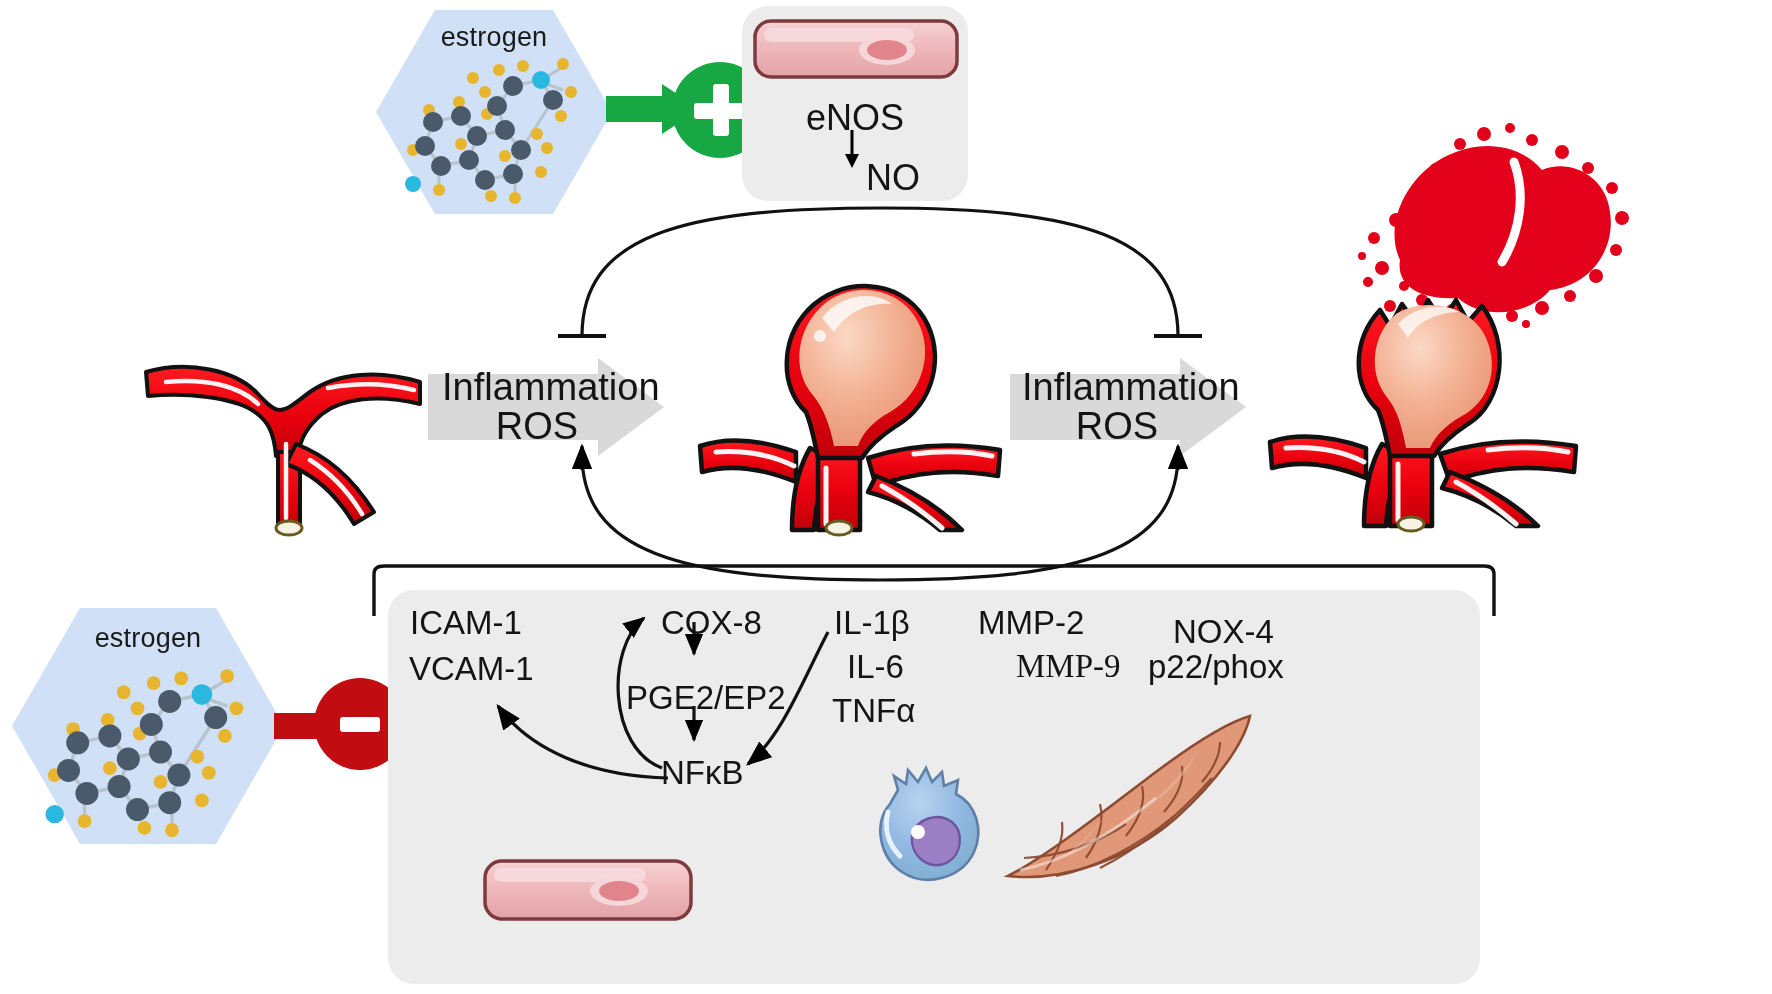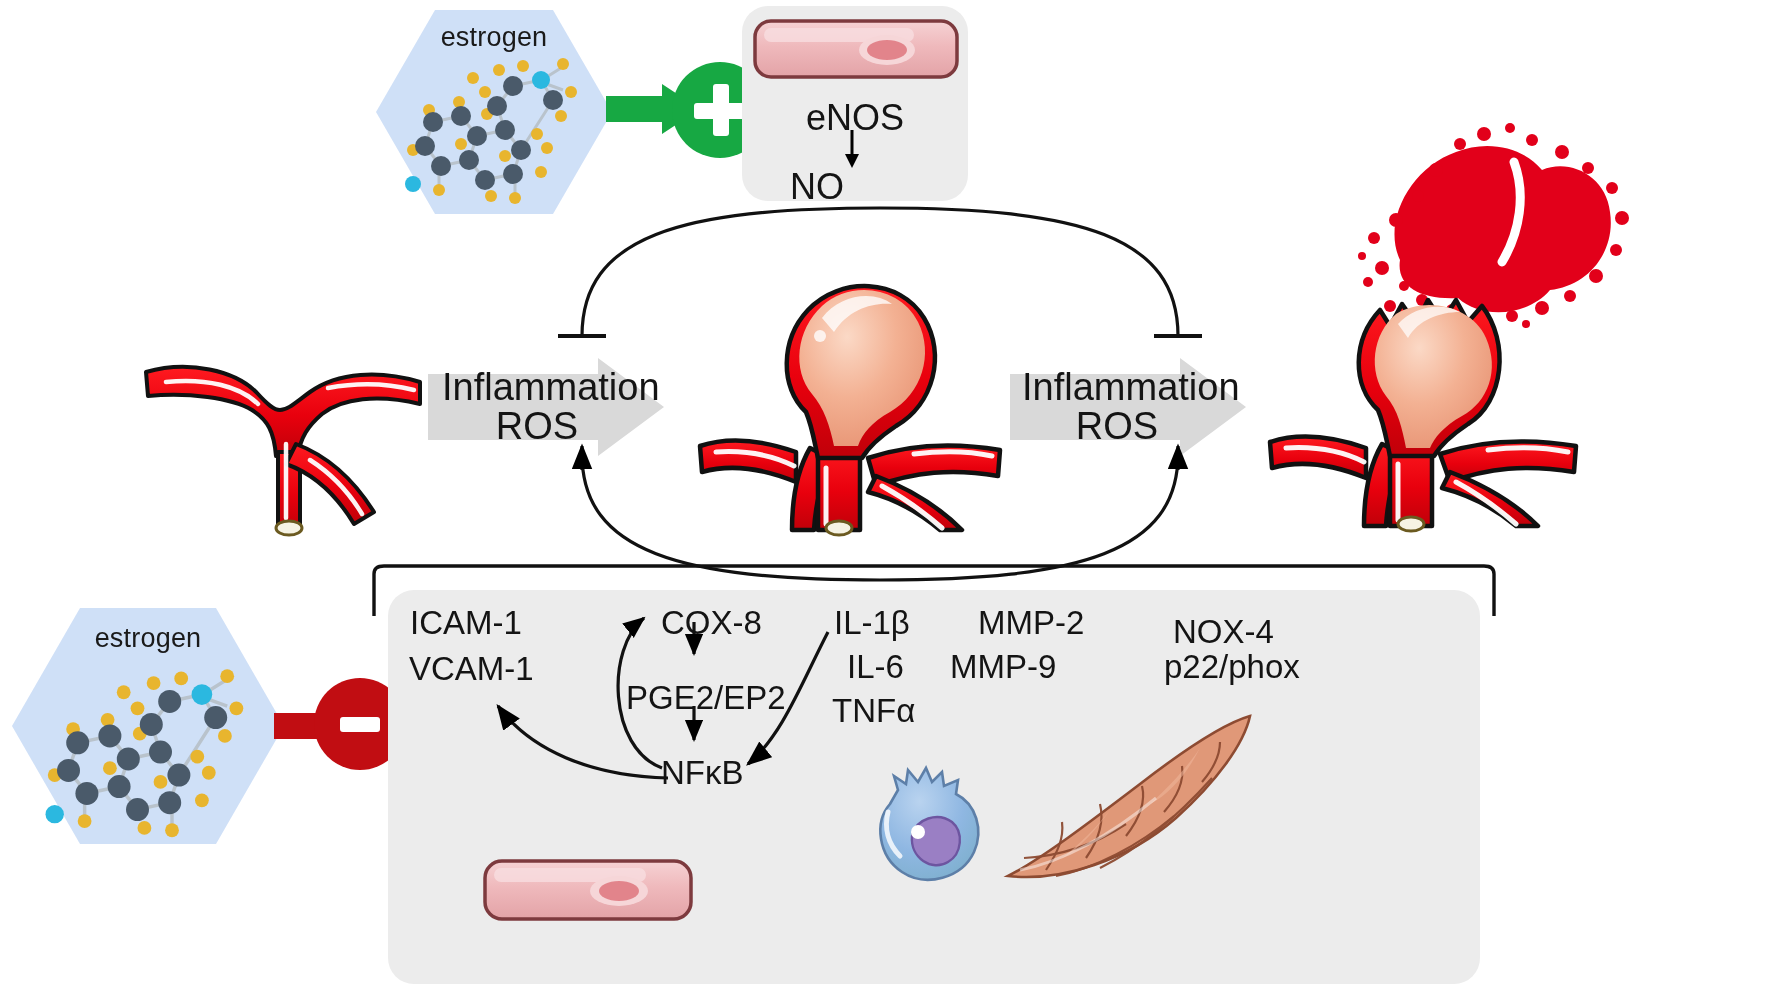--- a/index.html
+++ b/index.html
@@ -191,21 +191,21 @@
     <rect x="3" y="3" width="202" height="56" rx="16" ry="16" fill="url(#gEndo)" stroke="#7d3a3e" stroke-width="3.5"></rect>
     <rect x="12" y="10" width="150" height="14" rx="7" fill="#f8dfe1" opacity="0.75"></rect>
     <ellipse cx="135" cy="32" rx="28" ry="15" fill="#f6d6d8"></ellipse>
     <ellipse cx="135" cy="32" rx="20" ry="10" fill="#e2848b"></ellipse>
   </svg>
   <div class="txt big" style="left:790px; top:86px; width:130px; text-align:center;">eNOS</div>
   <svg class="abs" style="left:840px; top:130px;" width="24" height="40" viewBox="0 0 24 40">
     <line x1="12" y1="0" x2="12" y2="28" stroke="#000" stroke-width="3"></line>
     <path d="M12 38 L5 24 L19 24 Z" fill="#000"></path>
   </svg>
-  <div class="txt big" style="left:790px; top:155px; width:130px; text-align:left;">NO</div>
+  <div class="txt big" style="left:790px; top:146px; width:130px; text-align:right;">NO</div>
 
   <svg class="abs" style="left:500px; top:196px;" width="760" height="160" viewBox="0 0 760 160" fill="none" stroke="#111" stroke-width="3.2">
     <path d="M82 140 C 82 40, 180 12, 380 12 C 580 12, 678 40, 678 140"></path>
     <line x1="58" y1="140" x2="106" y2="140" stroke-width="4"></line>
     <line x1="654" y1="140" x2="702" y2="140" stroke-width="4"></line>
   </svg>
 
   <svg class="abs" style="left:128px; top:352px;" width="300" height="180" viewBox="0 0 300 180">
     <g stroke="#111" stroke-width="4" stroke-linejoin="round" stroke-linecap="round">
       <path d="M18 20 C 60 8, 108 18, 130 42 C 140 53, 146 58, 152 58
@@ -405,24 +405,24 @@
 
   <div class="txt" style="left:661px; top:604px;">COX-8</div>
   <div class="txt" style="left:626px; top:679px;">PGE2/EP2</div>
   <div class="txt" style="left:661px; top:754px;">NFκB</div>
 
   <div class="txt" style="left:834px; top:604px;">IL-1β</div>
   <div class="txt" style="left:847px; top:648px;">IL-6</div>
   <div class="txt" style="left:832px; top:692px;">TNFα</div>
 
   <div class="txt" style="left:978px; top:604px;">MMP-2</div>
-  <div class="txt" style="left:950px; top:648px;">MMP-9</div>
+  <div class="txt" style="left:1016px; top:648px;font-family:Liberation Serif, serif;">MMP-9</div>
 
   <div class="txt" style="left:1173px; top:604px;margin-top:9px;">NOX-4</div>
-  <div class="txt" style="left:1148px; top:648px;margin-left:16px;">p22/phox</div>
+  <div class="txt" style="left:1148px; top:648px;">p22/phox</div>
 
   <svg class="abs" style="left:430px; top:596px;" width="500" height="230" viewBox="0 0 500 230" fill="none" stroke="#111" stroke-width="3.2">
 
     <path d="M232 172 C 178 152, 176 52, 214 22" marker-end="url(#mArrowS)"></path>
 
     <path d="M264 26 L 264 58" marker-end="url(#mArrowS)"></path>
 
     <path d="M264 110 L 264 144" marker-end="url(#mArrowS)"></path>
 
     <path d="M238 182 C 160 180, 100 154, 68 110" marker-end="url(#mArrow)"></path>

